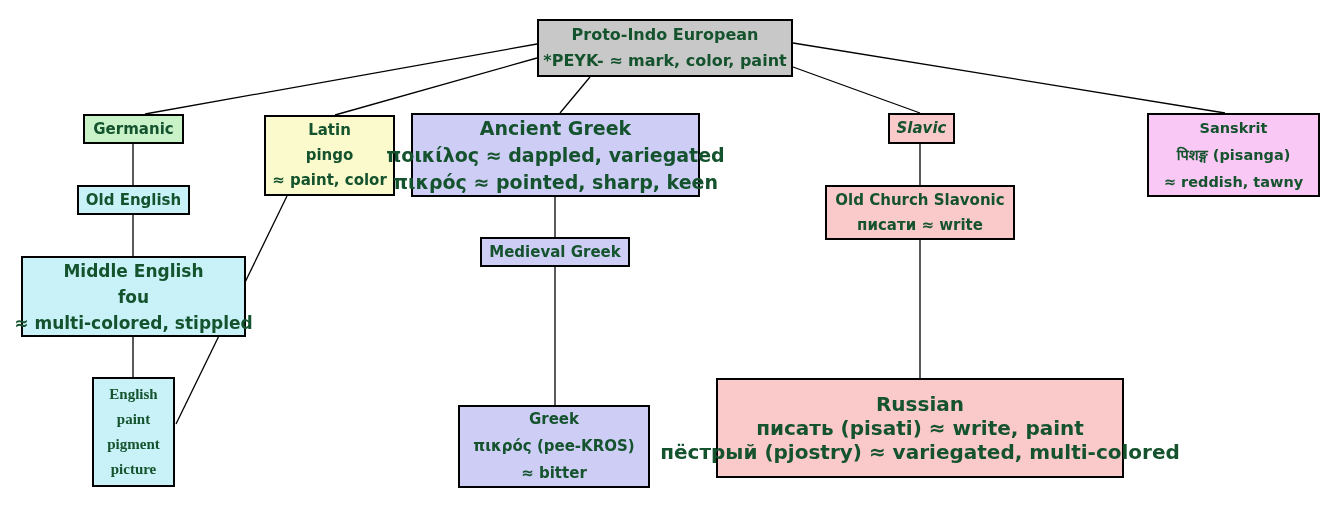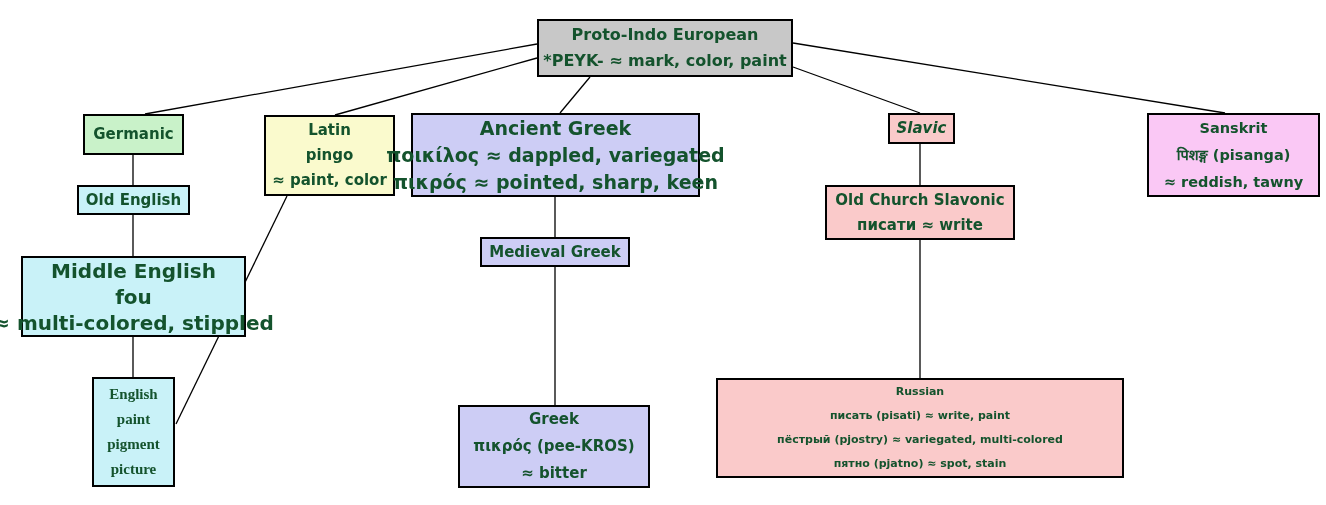--- a/index.html
+++ b/index.html
@@ -33,22 +33,22 @@
     font-weight: bold;
     color: #14532d;
     font-size: 15px;
     line-height: 25px;
     z-index: 2;
   }
   .node .tline {
     white-space: nowrap;
   }
   .node[data-name="node-proto-indo-european"] { font-size: 16px; line-height: 26px; }
-  .node[data-name="node-middle-english"]      { font-size: 20px; line-height: 26px; }
-  .node[data-name="node-russian"]             { font-size: 11px; line-height: 24px; }
+  .node[data-name="node-middle-english"]      { font-size: 17px; line-height: 26px; }
+  .node[data-name="node-russian"]             { font-size: 20px; line-height: 24px; }
   .node[data-name="node-ancient-greek"]       { font-size: 19px; line-height: 27px; }
   .node[data-name="node-sanskrit"]            { font-size: 14.5px; line-height: 27px; }
   .node[data-name="node-greek"]               { line-height: 27px; }
 </style>
 </head>
 <body>
 
 <div id="stage" data-name="etymology-diagram">
   <svg id="edges-svg" width="1326" height="505" data-name="connector-lines">
       <line x1="537" y1="44" x2="145" y2="114" stroke="#000000" stroke-width="1.3" data-name="edge-proto-indo-european-to-germanic"></line>
@@ -63,21 +63,21 @@
       <line x1="555" y1="197" x2="555" y2="237" stroke="#000000" stroke-width="1.3" data-name="edge-ancient-greek-to-medieval-greek"></line>
       <line x1="555" y1="267" x2="555" y2="405" stroke="#000000" stroke-width="1.3" data-name="edge-medieval-greek-to-greek"></line>
       <line x1="920" y1="144" x2="920" y2="185" stroke="#000000" stroke-width="1.3" data-name="edge-slavic-to-old-church-slavonic"></line>
       <line x1="920" y1="240" x2="920" y2="378" stroke="#000000" stroke-width="1.3" data-name="edge-old-church-slavonic-to-russian"></line>
     </svg>
 
 <div class="node" data-name="node-proto-indo-european" style="left: 537px; top: 19px; width: 256px; height: 58px; background: rgb(200, 200, 200);">
       <div class="tline" data-name="node-proto-indo-european-text-line">Proto-Indo European</div>
       <div class="tline" data-name="node-proto-indo-european-text-line">*PEYK- ≈ mark, color, paint</div>
     </div>
-    <div class="node" data-name="node-germanic" style="left: 83px; top: 114px; width: 101px; height: 41px; background: rgb(201, 242, 201);">
+    <div class="node" data-name="node-germanic" style="left: 83px; top: 114px; width: 101px; height: 30px; background: rgb(201, 242, 201);">
       <div class="tline" data-name="node-germanic-text-line">Germanic</div>
     </div>
     <div class="node" data-name="node-latin" style="left: 264px; top: 115px; width: 131px; height: 81px; background: rgb(250, 250, 205);">
       <div class="tline" data-name="node-latin-text-line">Latin</div>
       <div class="tline" data-name="node-latin-text-line">pingo</div>
       <div class="tline" data-name="node-latin-text-line">≈ paint, color</div>
     </div>
     <div class="node" data-name="node-ancient-greek" style="left: 411px; top: 113px; width: 289px; height: 84px; background: rgb(205, 205, 245);">
       <div class="tline" data-name="node-ancient-greek-text-line">Ancient Greek</div>
       <div class="tline" data-name="node-ancient-greek-text-line">ποικίλος ≈ dappled, variegated</div>
@@ -114,15 +114,14 @@
       <div class="tline" data-name="node-greek-text-line">≈ bitter</div>
     </div>
     <div class="node" data-name="node-old-church-slavonic" style="left: 825px; top: 185px; width: 190px; height: 55px; background: rgb(250, 202, 202);">
       <div class="tline" data-name="node-old-church-slavonic-text-line">Old Church Slavonic</div>
       <div class="tline" data-name="node-old-church-slavonic-text-line">писати ≈ write</div>
     </div>
     <div class="node" data-name="node-russian" style="left: 716px; top: 378px; width: 408px; height: 100px; background: rgb(250, 202, 202);">
       <div class="tline" data-name="node-russian-text-line">Russian</div>
       <div class="tline" data-name="node-russian-text-line">писать (pisati) ≈ write, paint</div>
       <div class="tline" data-name="node-russian-text-line">пёстрый (pjostry) ≈ variegated, multi-colored</div>
-      <div class="tline" data-name="node-russian-text-line">пятно (pjatno) ≈ spot, stain</div>
     </div>
   </div>
 
 </body></html>

